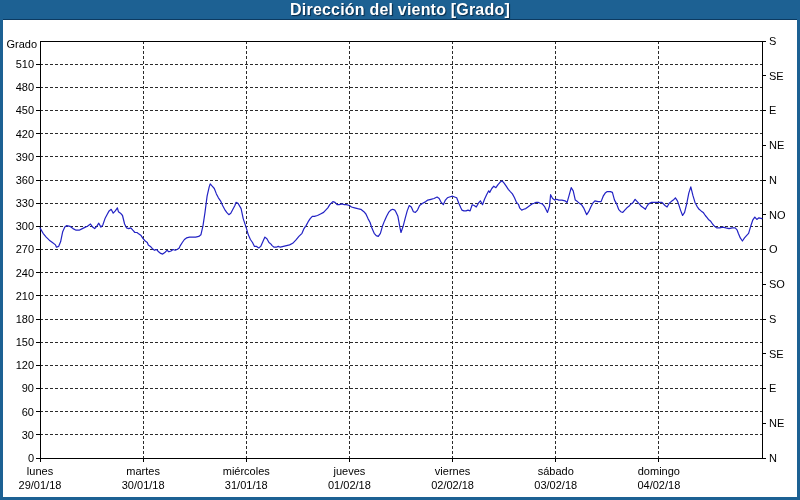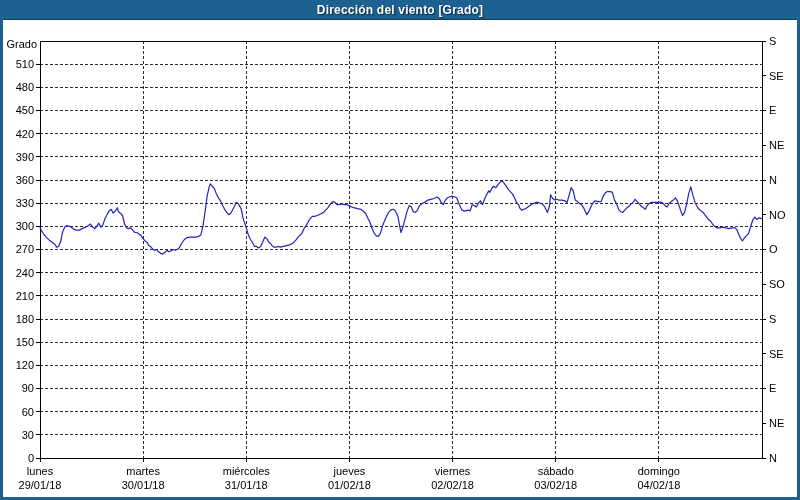--- a/index.html
+++ b/index.html
@@ -6,21 +6,21 @@
   body { width: 800px; height: 500px; font-family: "Liberation Sans", sans-serif; }
   .window {
     position: relative; width: 800px; height: 500px;
     background: #1d6193; overflow: hidden; box-sizing: border-box;
   }
   .title-bar {
     position: absolute; left: 0; top: 0; width: 100%; height: 19px;
     display: flex; align-items: center; justify-content: center;
   }
   .title-bar span {
-    color: #ffffff; font-size: 12px; font-weight: bold;
+    color: #ffffff; font-size: 16px; font-weight: bold;
     text-shadow: 1px 1px 1px rgba(5,30,55,0.85);
     letter-spacing: 0.2px;
   }
   .content {
     position: absolute; left: 3px; right: 3px; top: 19px; bottom: 3px;
     background: #ffffff; border-top: 1px solid #0c3a61;
   }
   svg.chart { position: absolute; left: 0; top: 0; }
 </style>
 </head>

